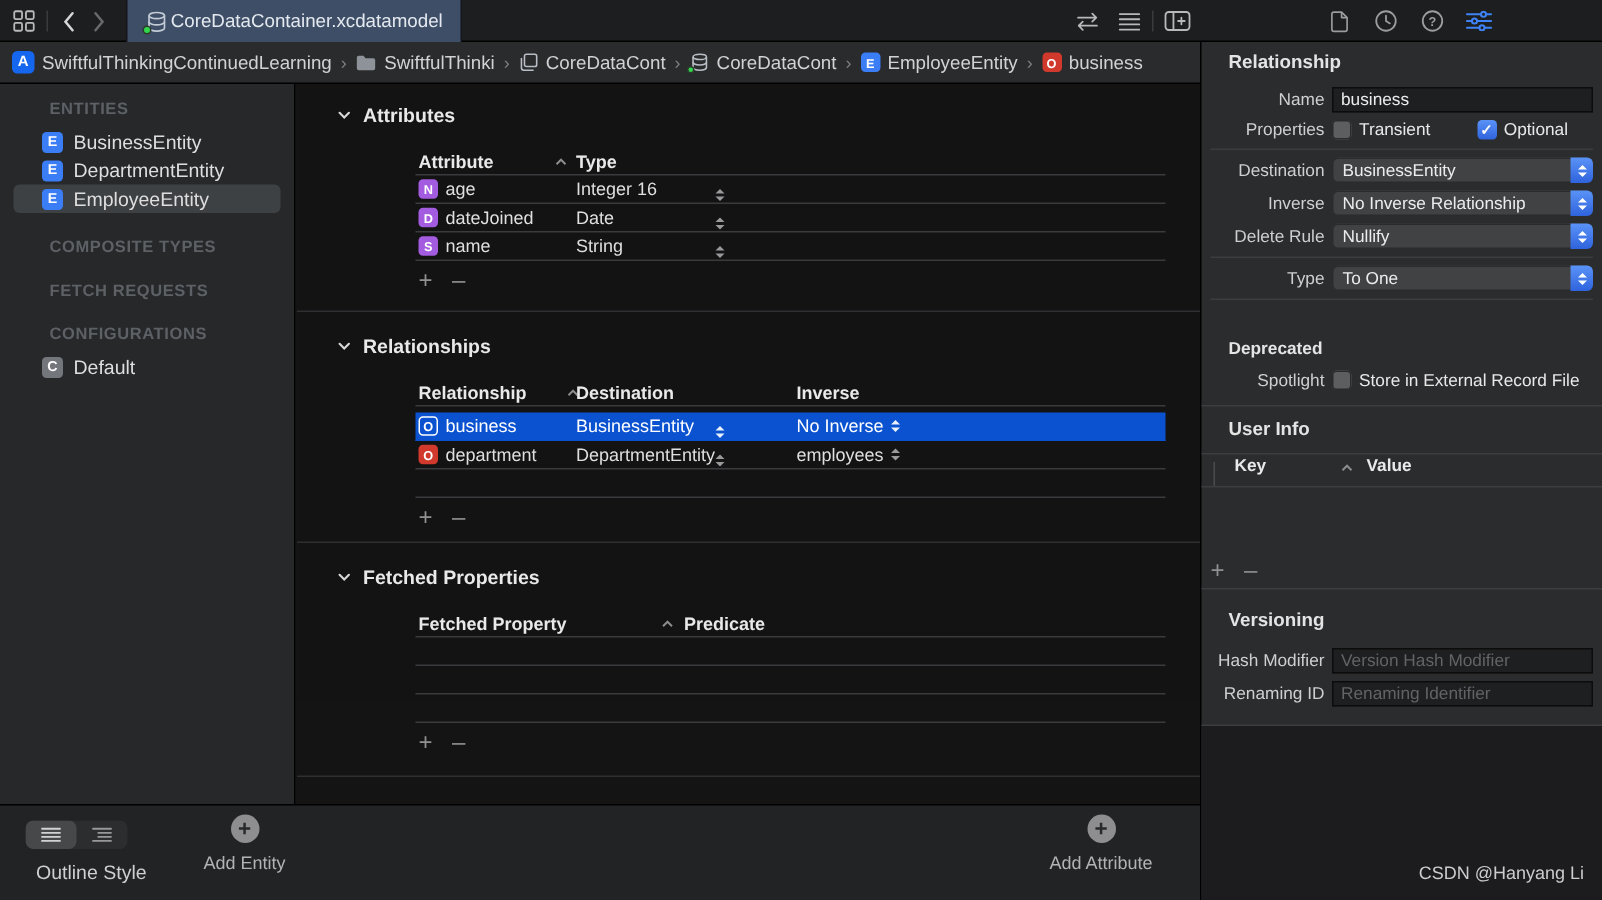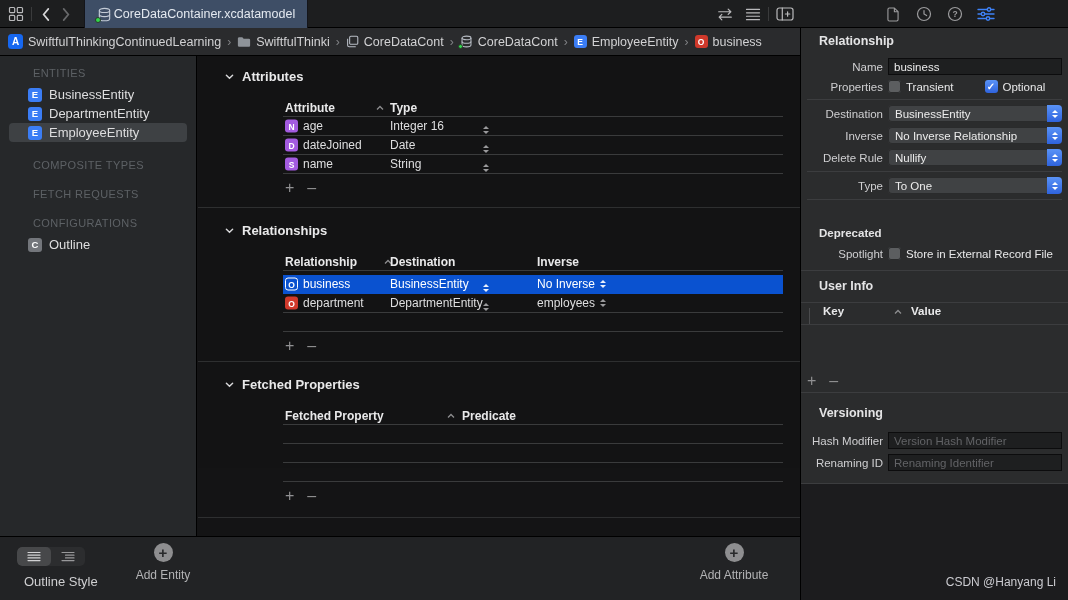--- a/index.html
+++ b/index.html
@@ -38,34 +38,34 @@
   .badge.outline { background:transparent; border:1.5px solid #fff; }
   .appicon { width:15px; height:15px; border-radius:3.5px; background:#1667f0; color:#fff;
              font-size:10px; font-weight:bold; display:inline-flex; align-items:center;
              justify-content:center; }
   .bc-nav { position:absolute; right:6px; top:28px; height:28px; display:flex; align-items:center;
             gap:9px; background:#2a2b2d; padding:0 4px; }
 
   
   .sidebar { position:absolute; left:0; top:56px; width:197px; height:480px; background:#26282a;
              border-right:1px solid #000; padding-top:11px; }
-  .sb-title { font-size:11px; font-weight:normal; letter-spacing:.4px; color:#5d6165;
+  .sb-title { font-size:11px; font-weight:bold; letter-spacing:.4px; color:#5d6165;
               margin:17px 0 6px 33px; }
   .sb-title.first { margin-top:0; }
   .sb-item { position:relative; height:19px; display:flex; align-items:center; gap:7px;
              padding-left:19px; margin:0 9px; border-radius:4px; cursor:default; }
   .sb-item.selected { background:#3e4144; }
   .sb-label { font-size:13px; color:#dededf; }
 
   
   .editor { position:absolute; left:198px; top:56px; width:602px; height:412px; background:#131314; }
   .sec-head { position:absolute; left:27px; display:flex; align-items:center; gap:8px;
               font-size:13px; font-weight:bold; color:#e9e9ea; cursor:default; }
   .sec-divider { position:absolute; left:0; width:602px; height:1px; background:#2e2f30; }
-  .etable { position:absolute; left:85px; width:500px; }
+  .etable { position:absolute; left:79px; width:500px; }
   .thead { position:relative; height:16px; border-bottom:1px solid #3a3b3c; font-size:12px;
            font-weight:bold; color:#e9e9ea; }
   .th { position:absolute; top:0; cursor:default; }
   .caret { position:absolute; top:4px; }
   .trow { position:relative; height:19px; border-bottom:1px solid #3a3b3c; font-size:12px;
           color:#dfdfe0; }
   .trow.selected { background:#0a52d0; border-bottom-color:#0a52d0; color:#fff; }
   .trow > * { position:absolute; top:50%; transform:translateY(-50%); }
   .r-icon { left:2px; } .r-name { left:20px; } .r-type { left:107px; }
   .r-step { left:200px; } .r-inverse { left:254px; display:flex; align-items:center; gap:5px;
@@ -293,21 +293,21 @@
       </div>
       <div class="sb-item selected">
         <span class="badge md blue">E</span>
         <span class="sb-label">EmployeeEntity</span>
       </div>
       <div class="sb-title">COMPOSITE TYPES</div>
       <div class="sb-title">FETCH REQUESTS</div>
       <div class="sb-title">CONFIGURATIONS</div>
       <div class="sb-item">
         <span class="badge md gray">C</span>
-        <span class="sb-label">Outline</span>
+        <span class="sb-label">Default</span>
       </div>
     </div>
 
   <div class="editor">
 
     <div class="sec-head" style="top:13px">
       <svg width="9" height="8" viewBox="0 0 10 9" fill="none" stroke="#d8d8da" stroke-width="1.6" stroke-linecap="round">
           <path d="M1.5 2.5 5 6l3.5-3.5"></path>
         </svg>
       <span>Attributes</span>

